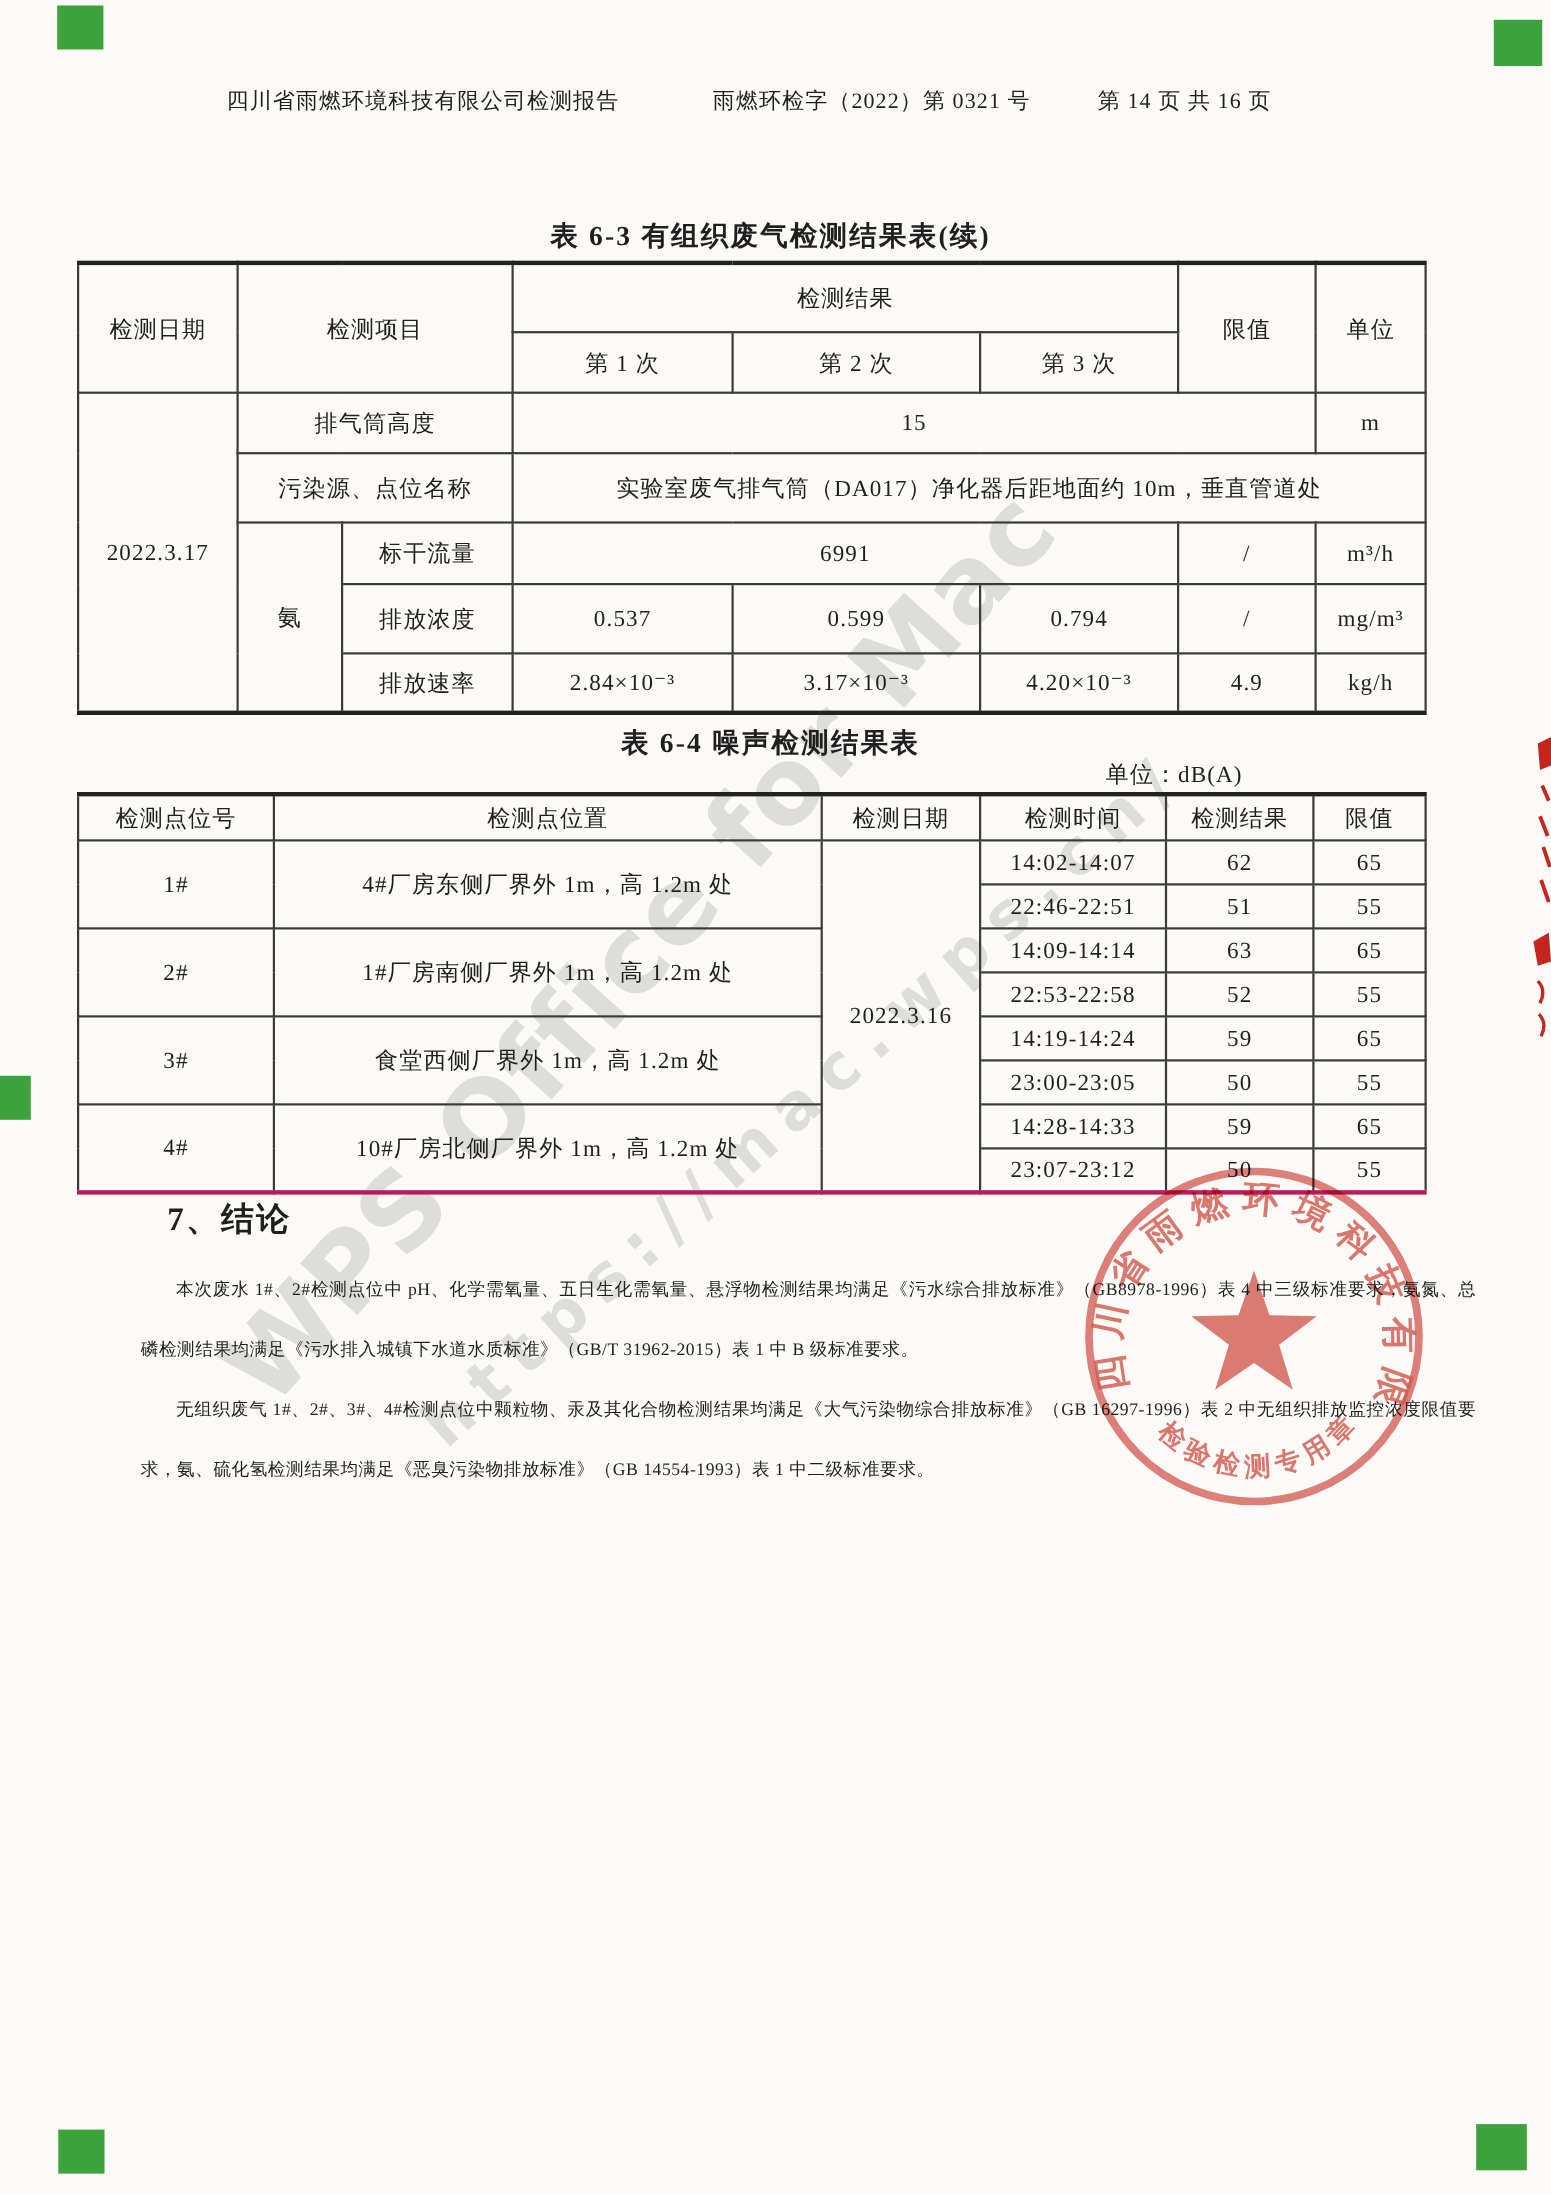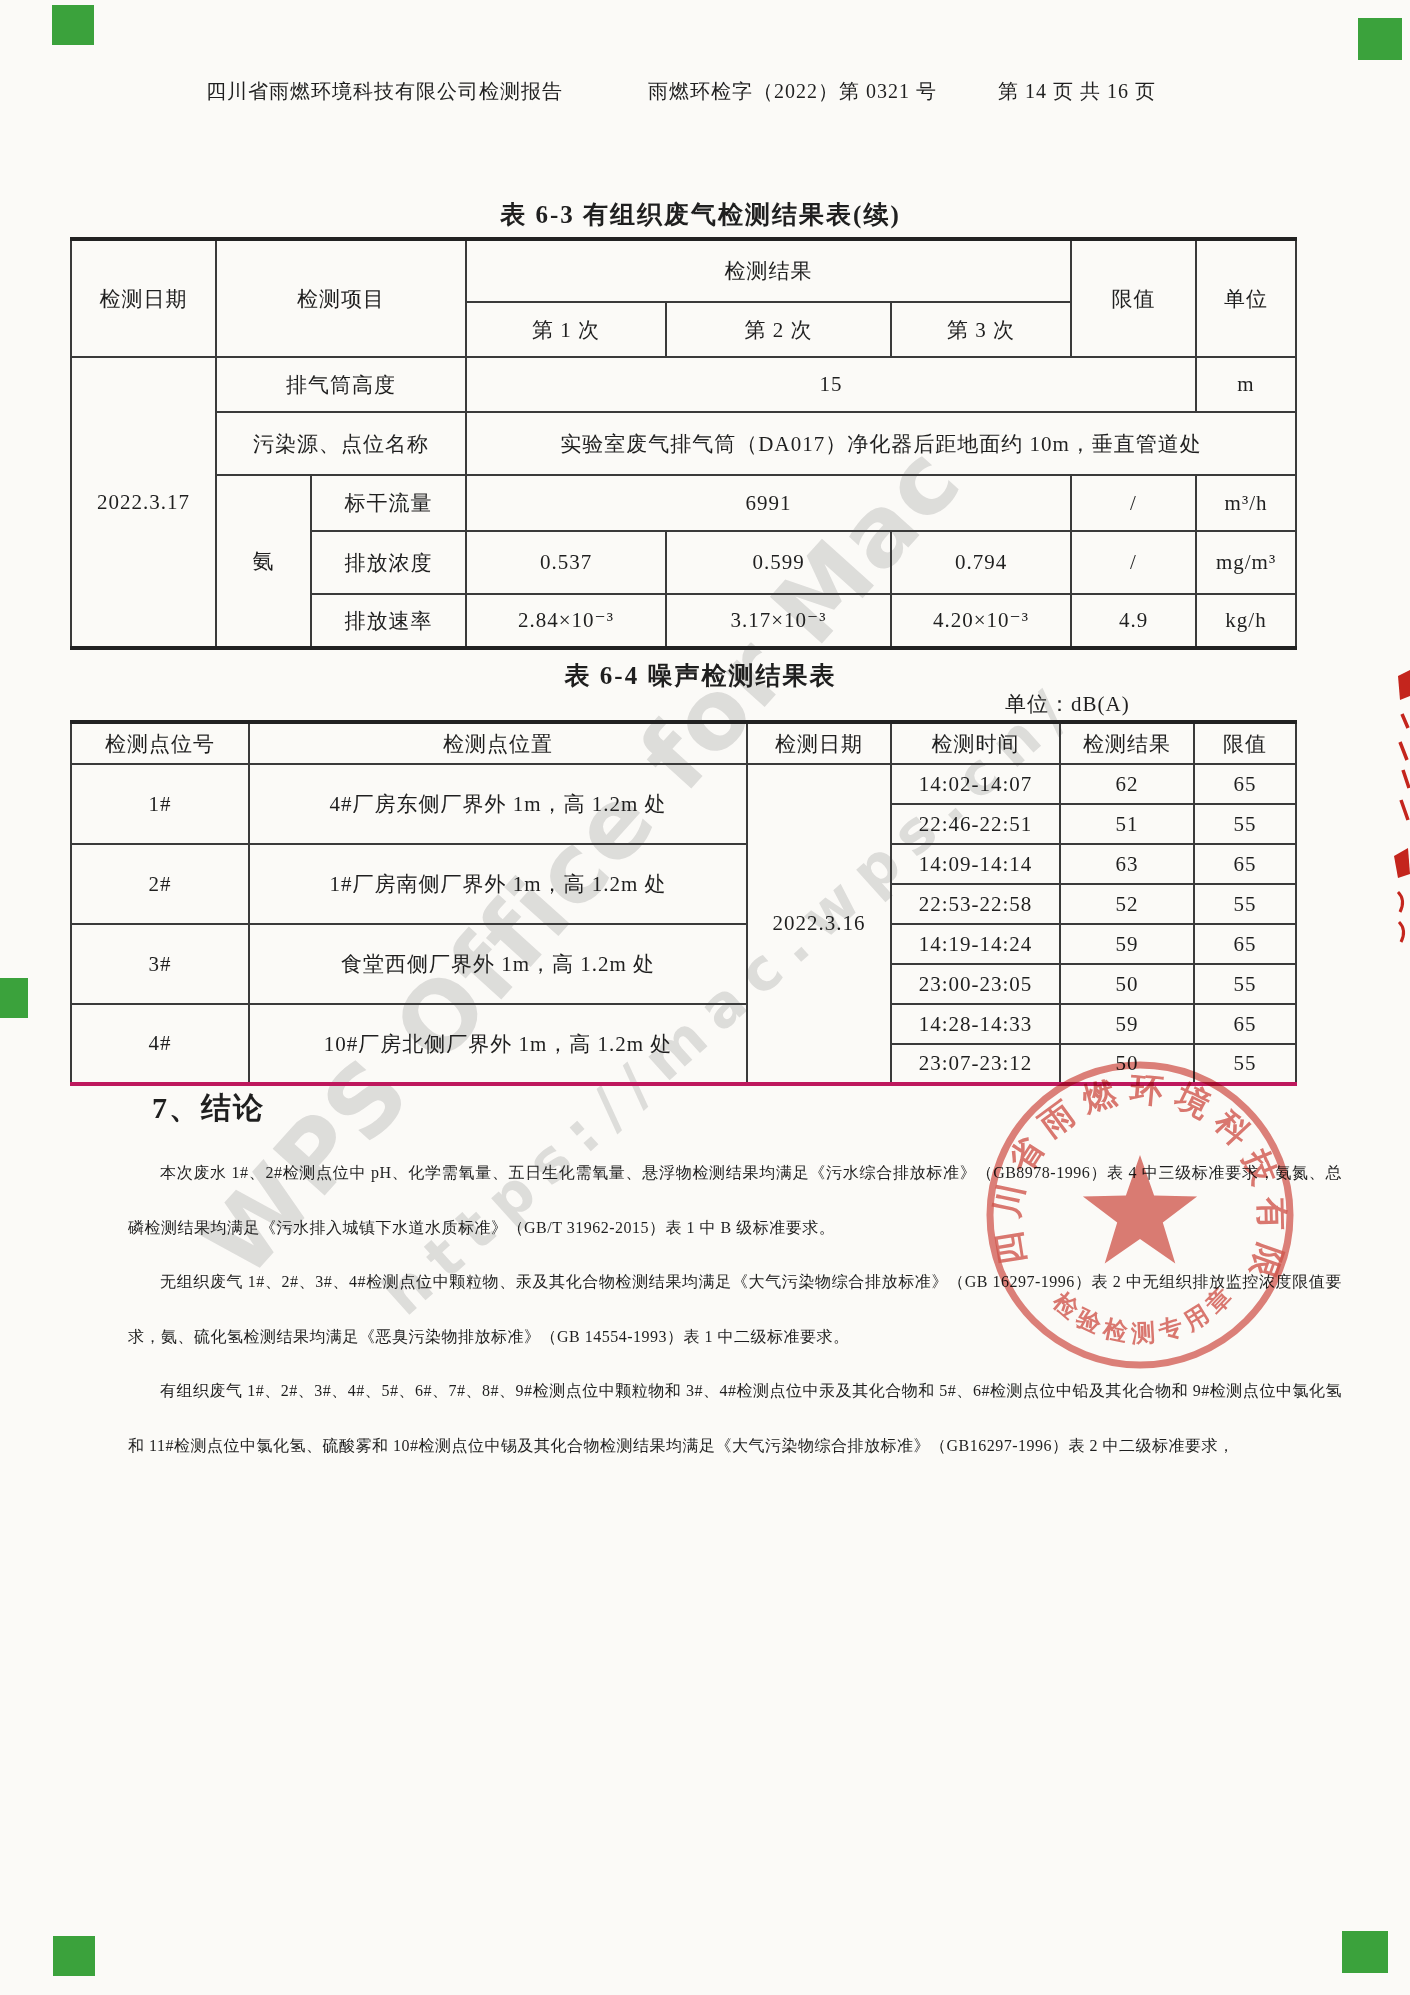--- a/index.html
+++ b/index.html
@@ -184,21 +184,20 @@
     <td>50</td>
     <td>55</td>
   </tr>
 </tbody>
   </table>
 
 <div class="concl-head">7、结论</div>
 <div class="concl">
   <p>本次废水 1#、2#检测点位中 pH、化学需氧量、五日生化需氧量、悬浮物检测结果均满足《污水综合排放标准》（GB8978-1996）表 4 中三级标准要求，氨氮、总磷检测结果均满足《污水排入城镇下水道水质标准》（GB/T 31962-2015）表 1 中 B 级标准要求。</p>
   <p>无组织废气 1#、2#、3#、4#检测点位中颗粒物、汞及其化合物检测结果均满足《大气污染物综合排放标准》（GB 16297-1996）表 2 中无组织排放监控浓度限值要求，氨、硫化氢检测结果均满足《恶臭污染物排放标准》（GB 14554-1993）表 1 中二级标准要求。</p>
-  <p>有组织废气 1#、2#、3#、4#、5#、6#、7#、8#、9#检测点位中颗粒物和 3#、4#检测点位中汞及其化合物和 5#、6#检测点位中铅及其化合物和 9#检测点位中氯化氢和 11#检测点位中氯化氢、硫酸雾和 10#检测点位中锡及其化合物检测结果均满足《大气污染物综合排放标准》（GB16297-1996）表 2 中二级标准要求，</p>
 </div>
 
 <svg class="stamp" viewBox="0 0 330 330">
   <circle cx="165" cy="165" r="150" fill="none" stroke="#cc3a30" stroke-width="7" opacity="0.75"></circle>
   <polygon opacity="0.78" fill="#cc3a30" points="165,105 179.1,145.6 222.1,146.5 187.8,172.4 200.3,213.5 165,189 129.7,213.5 142.2,172.4 107.9,146.5 150.9,145.6"></polygon>
   <defs>
     <path id="stamp-top-arc" d="M 53 218 A 121 121 0 1 1 277 218" fill="none"></path>
     <path id="stamp-bottom-arc" d="M 72 247 A 120 120 0 0 0 258 247" fill="none"></path>
   </defs>
   <text font-size="33" fill="#cc3a30" opacity="0.8" letter-spacing="11" font-family="Liberation Serif, DejaVu Serif, serif" font-weight="bold">

